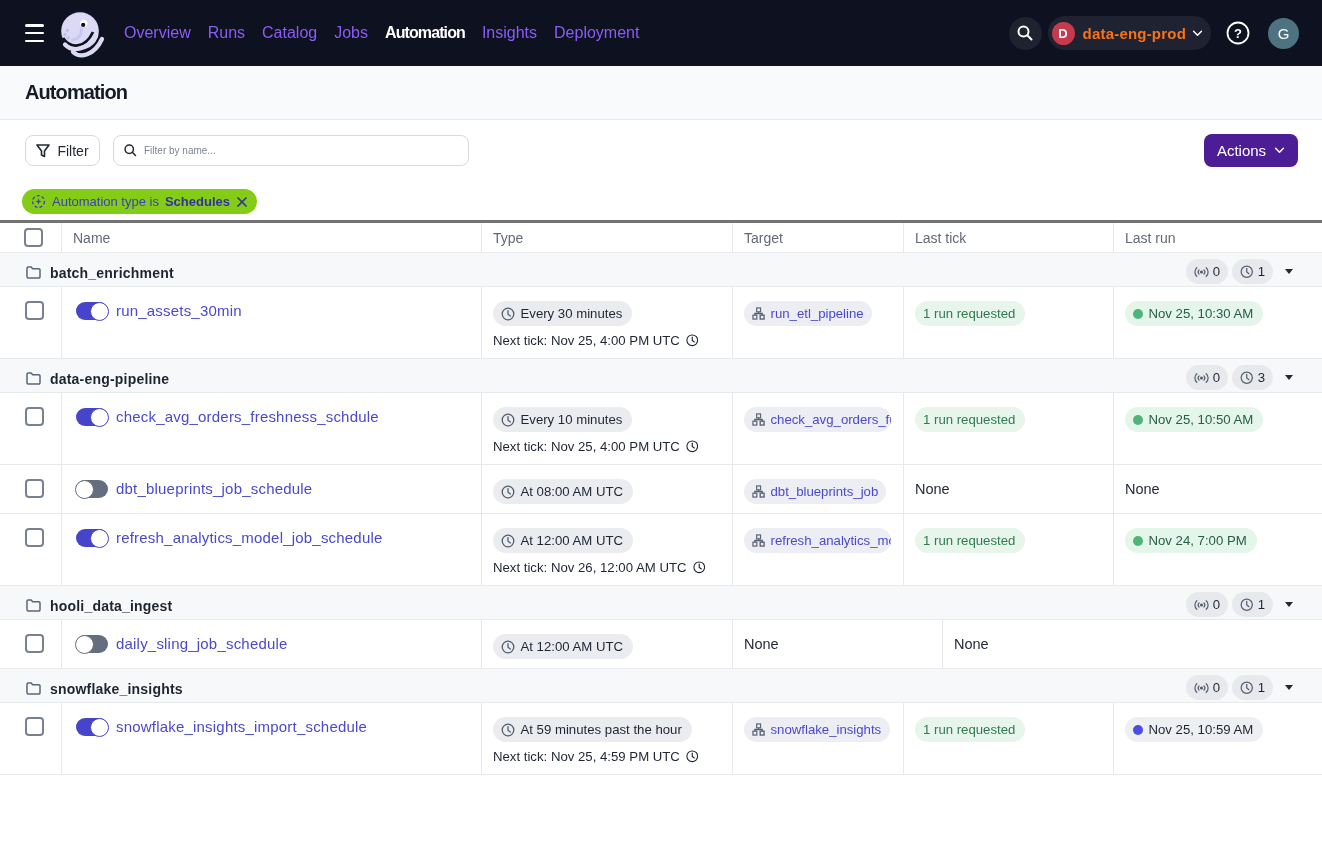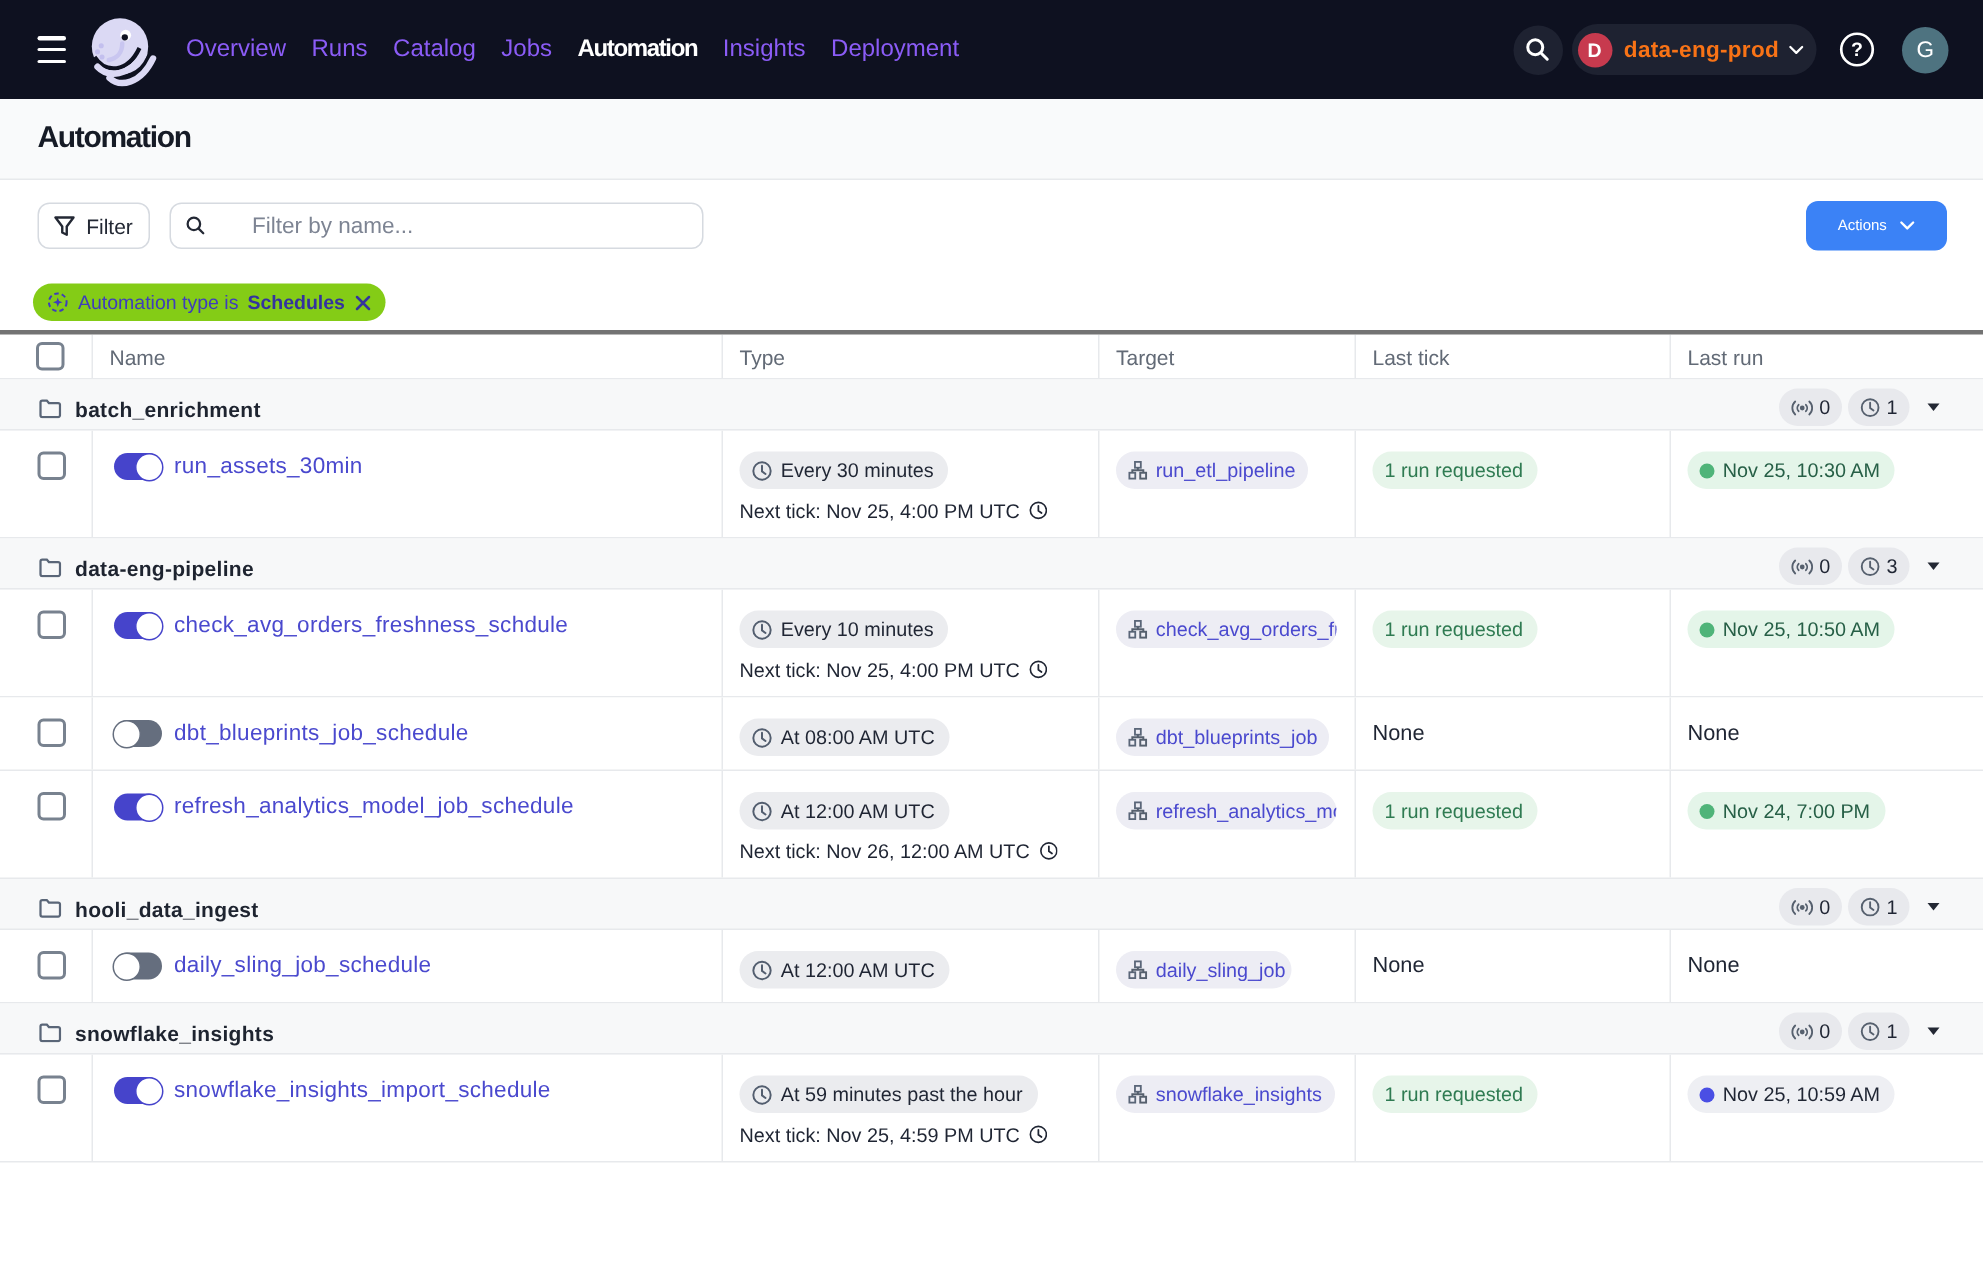--- a/index.html
+++ b/index.html
@@ -18,22 +18,22 @@
 .wsavatar { width:23px; height:23px; border-radius:50%; background:#C73A4E; color:#fff; font-size:13px; font-weight:bold; display:flex; align-items:center; justify-content:center; }
 .wsname { color:#f97316; font-size:15px; font-weight:bold; margin:0 6px 0 8px; letter-spacing:.2px; }
 .gavatar { width:31px; height:31px; border-radius:50%; background:#4E7380; color:#fff; font-size:15px; display:flex; align-items:center; justify-content:center; margin-left:18px; }
 
 .titlebar { height:54px; background:#F9FAFB; border-bottom:1px solid #E7E9EC; display:flex; align-items:center; padding-left:25px; }
 .titlebar h1 { font-size:20px; font-weight:bold; color:#161B26; letter-spacing:-0.9px; }
 
 .controls { height:103px; border-bottom:3px solid #737373; position:relative; background:#fff; }
 .filterbtn { position:absolute; left:25px; top:15px; width:75px; height:31px; border:1px solid #D6DAE0; border-radius:8px; background:#fff; display:flex; align-items:center; justify-content:center; gap:7px; font-size:14px; color:#232834; }
 .searchbox { position:absolute; left:113px; top:15px; width:356px; height:31px; border:1px solid #D6DAE0; border-radius:8px; background:#fff; display:flex; align-items:center; padding-left:9px; gap:6px; }
-.searchbox span { font-size:15px; color:#7D8493;margin-left:24px; }
-.actionsbtn { position:absolute; left:1204px; top:14px; width:94px; height:33px; border-radius:8px; background:#3b82f6; color:#fff; font-size:10px; display:flex; align-items:center; justify-content:center; gap:8px; }
+.searchbox span { font-size:10px; color:#7D8493; }
+.actionsbtn { position:absolute; left:1204px; top:14px; width:94px; height:33px; border-radius:8px; background:#4c1d95; color:#fff; font-size:15px; display:flex; align-items:center; justify-content:center; gap:8px; }
 .chip { position:absolute; left:22px; top:69px; height:25px; background:#84cc16; border-radius:13px; display:flex; align-items:center; padding:0 9px; gap:6px; font-size:13px; color:#3F3DBB; }
 .chip b { color:#34329F; }
 
 .thead { height:30px; border-bottom:1px solid #E7E9EC; display:flex; color:#626A76; font-size:14px; }
 .thead .c { display:flex; align-items:center; padding-left:11px; }
 .cb { width:19px; height:19px; border:2.2px solid #78828F; border-radius:4px; background:#fff; flex:none; }
 .grouprow { height:34px; background:#F7F8F9; border-bottom:1px solid #E7E9EC; display:flex; align-items:center; position:relative; }
 .grouprow .fname { font-size:14px; font-weight:bold; color:#1E2430; margin-left:9px; letter-spacing:.2px; position:relative; top:3px; }
 .gpills { position:absolute; right:29px; top:6px; display:flex; align-items:center; }
 .gpill { height:25px; background:#E8E9ED; border-radius:13px; display:flex; align-items:center; padding:0 8px; gap:4px; font-size:13.2px; color:#1F2533; margin-left:4px; }
@@ -364,26 +364,20 @@
         <div class="knob"></div>
       </div>
       <span class="rowname">daily_sling_job_schedule</span>
     </div>
   <div class="cell c2">
     <div class="pill gray"><svg width="14" height="14" viewBox="0 0 15 15">
           <circle cx="7.5" cy="7.5" r="6.2" stroke="#535E6F" stroke-width="1.4" fill="none"></circle>
           <path d="M7.5 3.8 V7.8 L10 9.6" stroke="#535E6F" stroke-width="1.4" fill="none" stroke-linecap="round"></path>
         </svg>At 12:00 AM UTC</div>
   </div>
-  <div class="cell c3"><div class="pill lav tgt" style="width:117px"><svg width="13" height="13" viewBox="0 0 14 14">
-          <rect x="5" y="1" width="4.2" height="4.2" stroke="#5A6678" stroke-width="1.3" fill="none"></rect>
-          <rect x="1" y="8.8" width="4.2" height="4.2" stroke="#5A6678" stroke-width="1.3" fill="none"></rect>
-          <rect x="8.8" y="8.8" width="4.2" height="4.2" stroke="#56606E" stroke-width="1.4" fill="none"></rect>
-          <path d="M7.1 5.2 V7 M3.1 8.8 V7 H11 V8.8" stroke="#56606E" stroke-width="1.4" fill="none"></path>
-        </svg>daily_sling_job</div></div>
   <div class="cell c4">
       <div class="none">None</div>
     </div>
   <div class="cell c5">
       <div class="none">None</div>
     </div>
 </div>
 
 <div class="grouprow">
   <svg style="margin-left:26px; position:relative; top:3px" width="15" height="13" viewBox="0 0 15 13">

